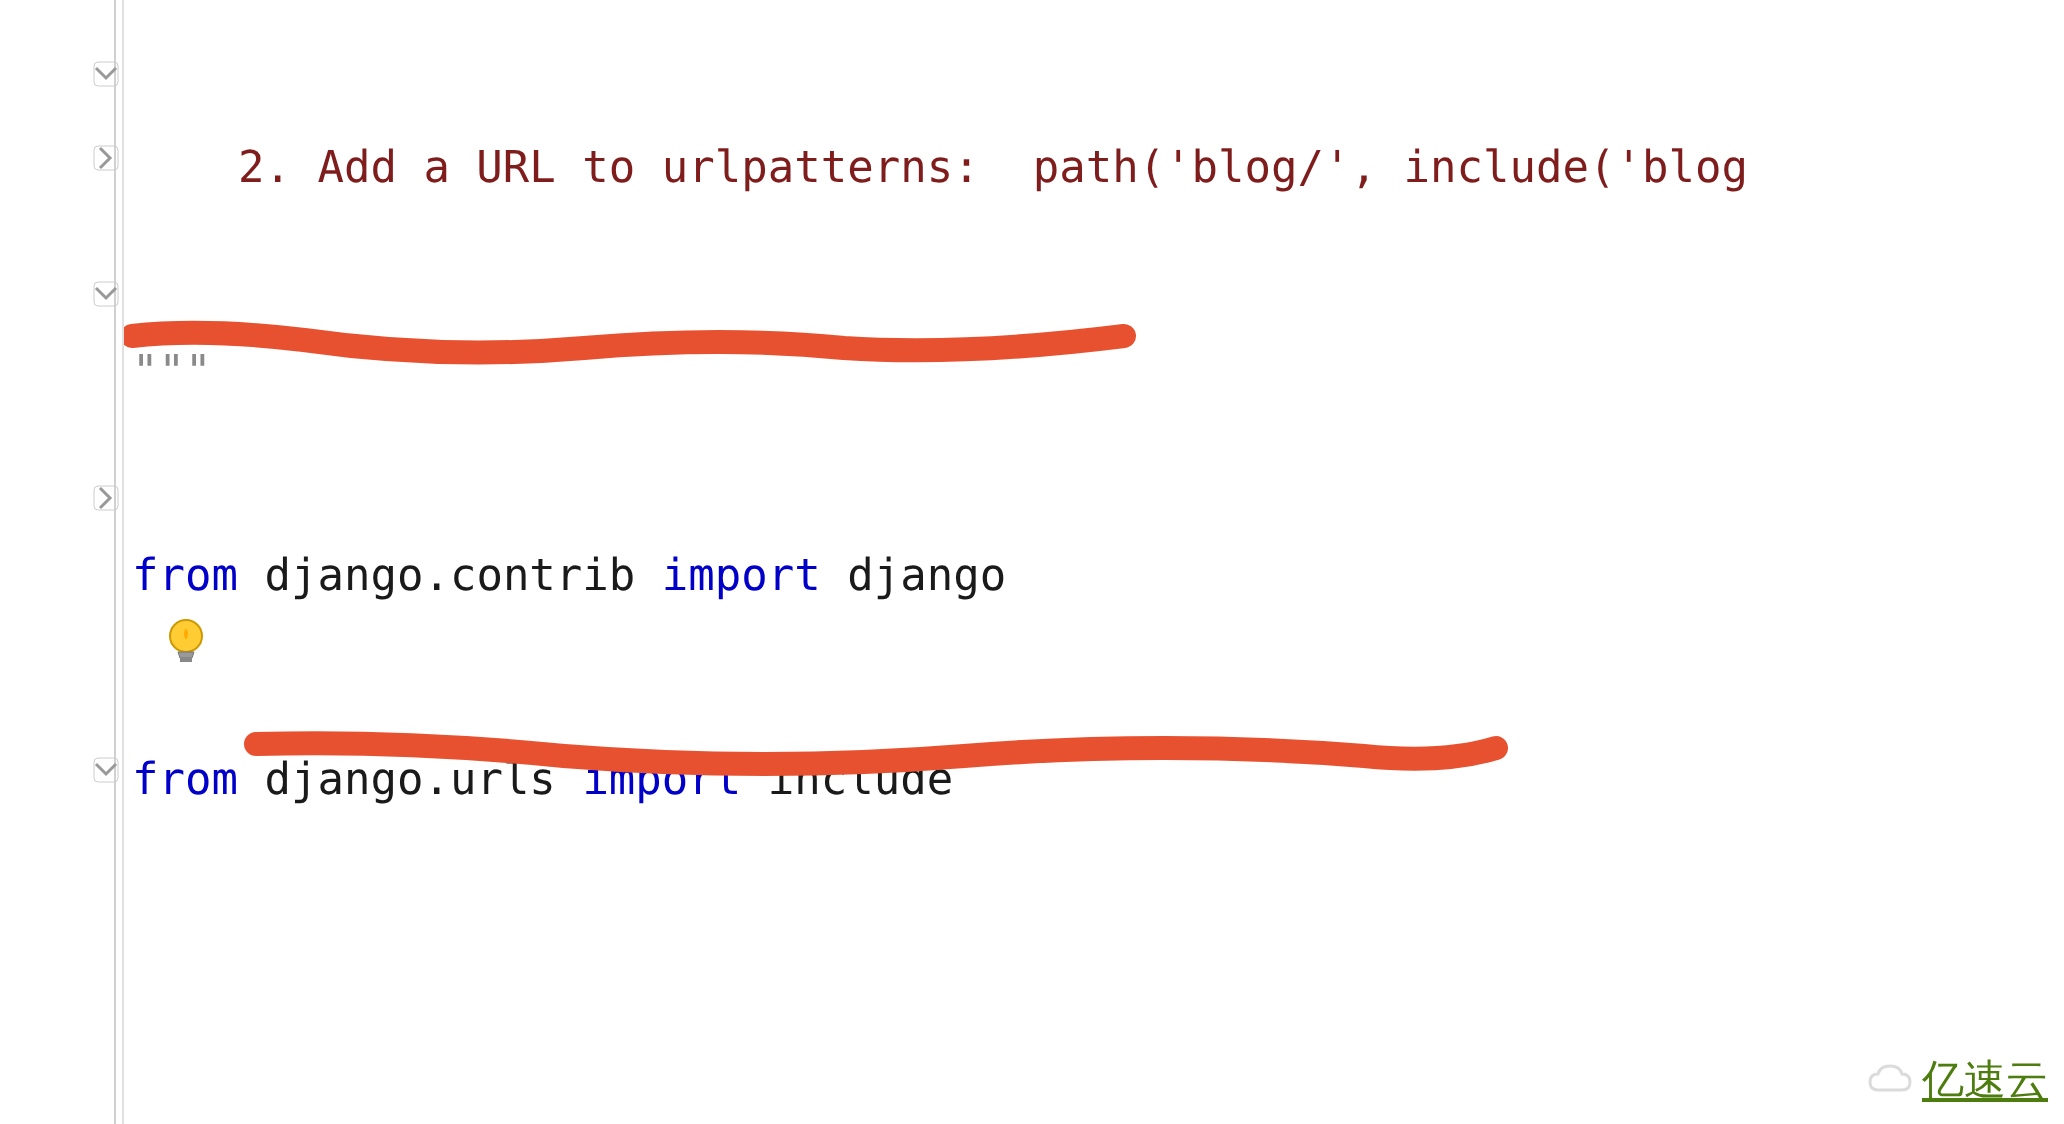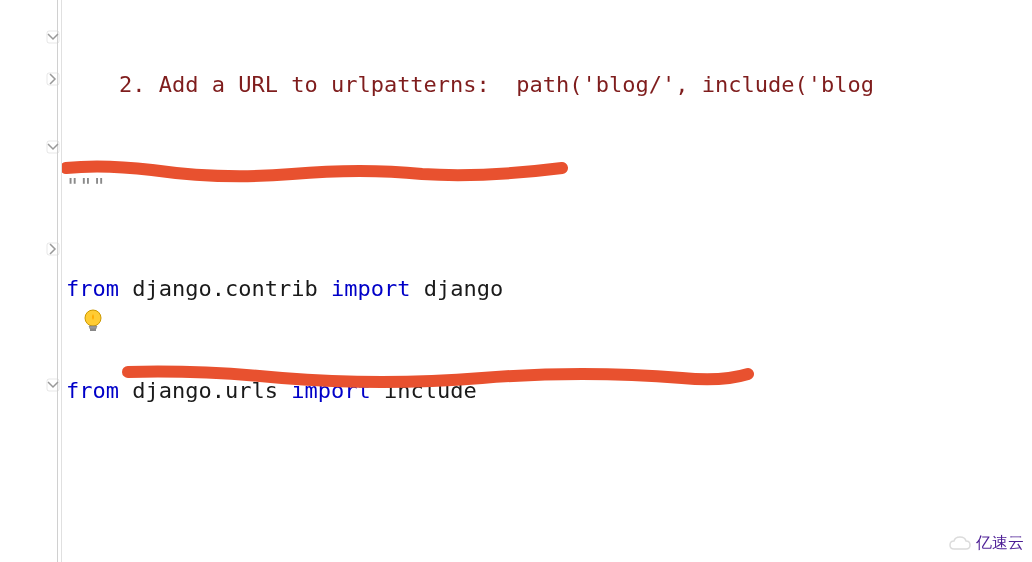--- a/index.html
+++ b/index.html
@@ -59,26 +59,27 @@
     .kw { color: #0000c8; font-weight: normal; }
     .ident { color: #1a1a1a; margin-top: 28px; }
     .underline-svg {
       position: absolute;
       pointer-events: none;
     }
     .watermark {
       position: absolute;
       right: 8px;
       bottom: 8px;
-      color: #4c1d95;
-      font-size: 16px;
+      color: #4d7c0f;
+      font-size: 21px;
       font-family: sans-serif;
       display: flex;
       align-items: center;
       gap: 4px;
+      text-decoration: underline;
     }
     .watermark svg { opacity: 0.5; }
   </style>
 </head>
 <body>
 
 <div class="gutter">
   <div class="fold-line"></div>
 
   <div class="fold-icon" style="top:30px">

